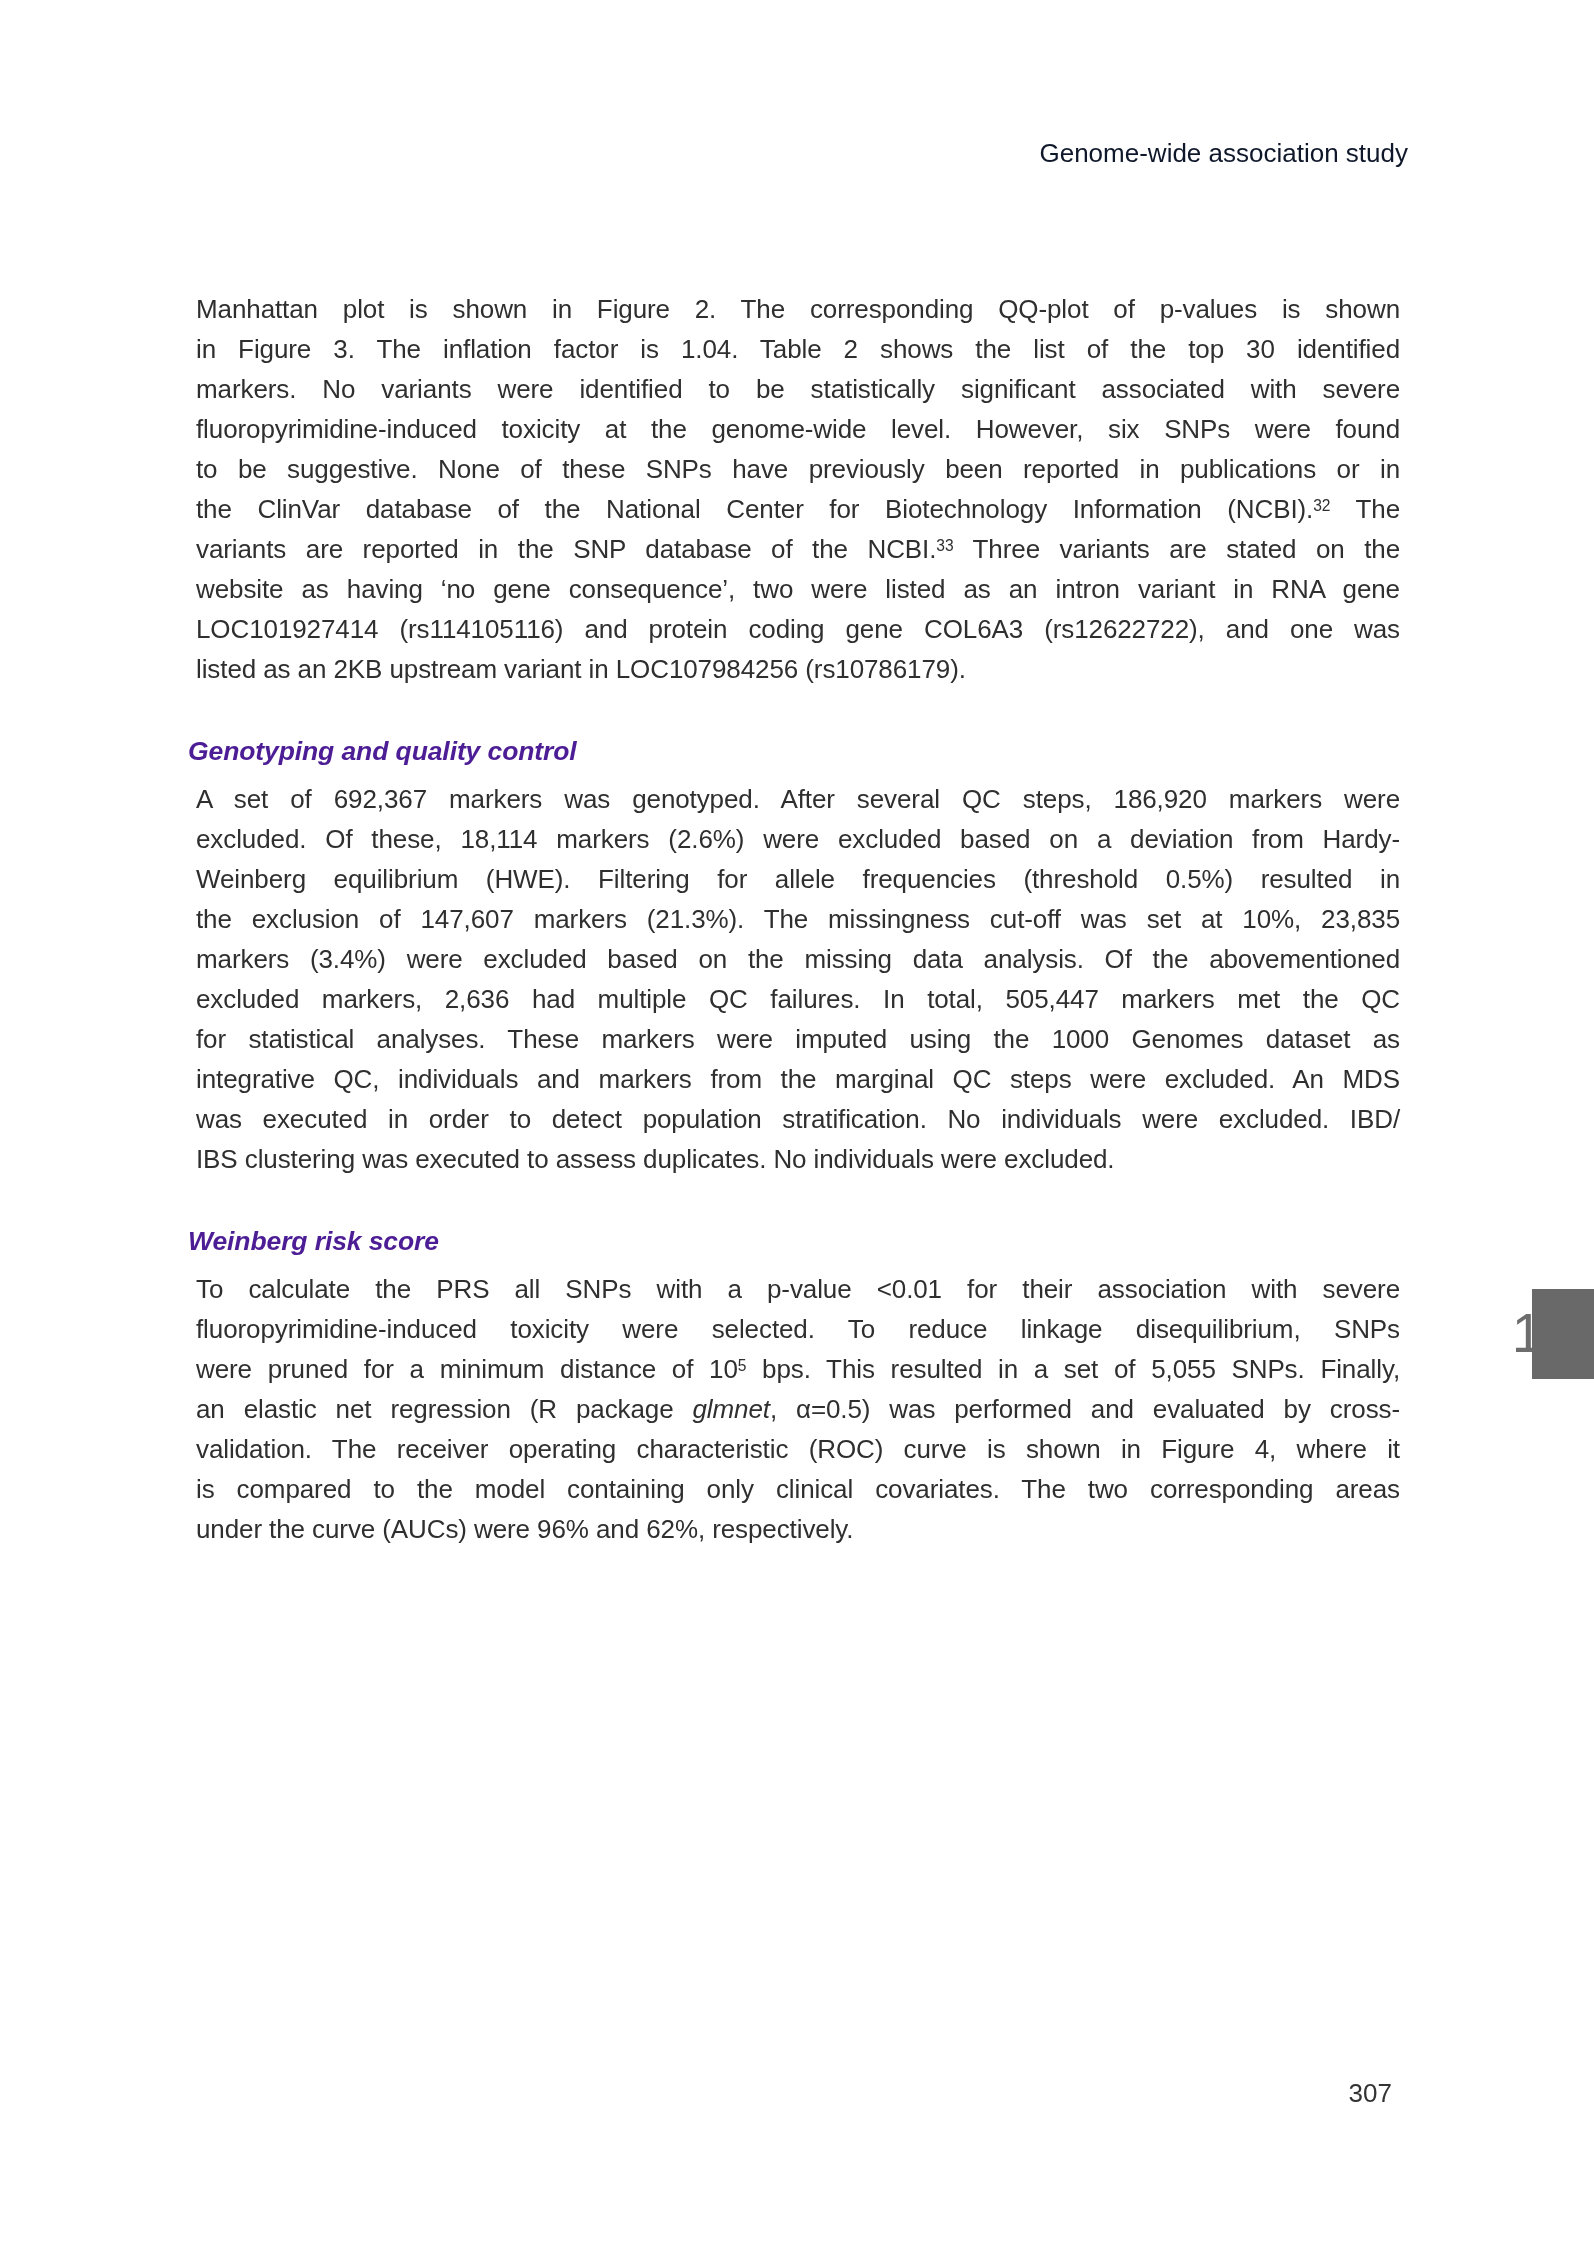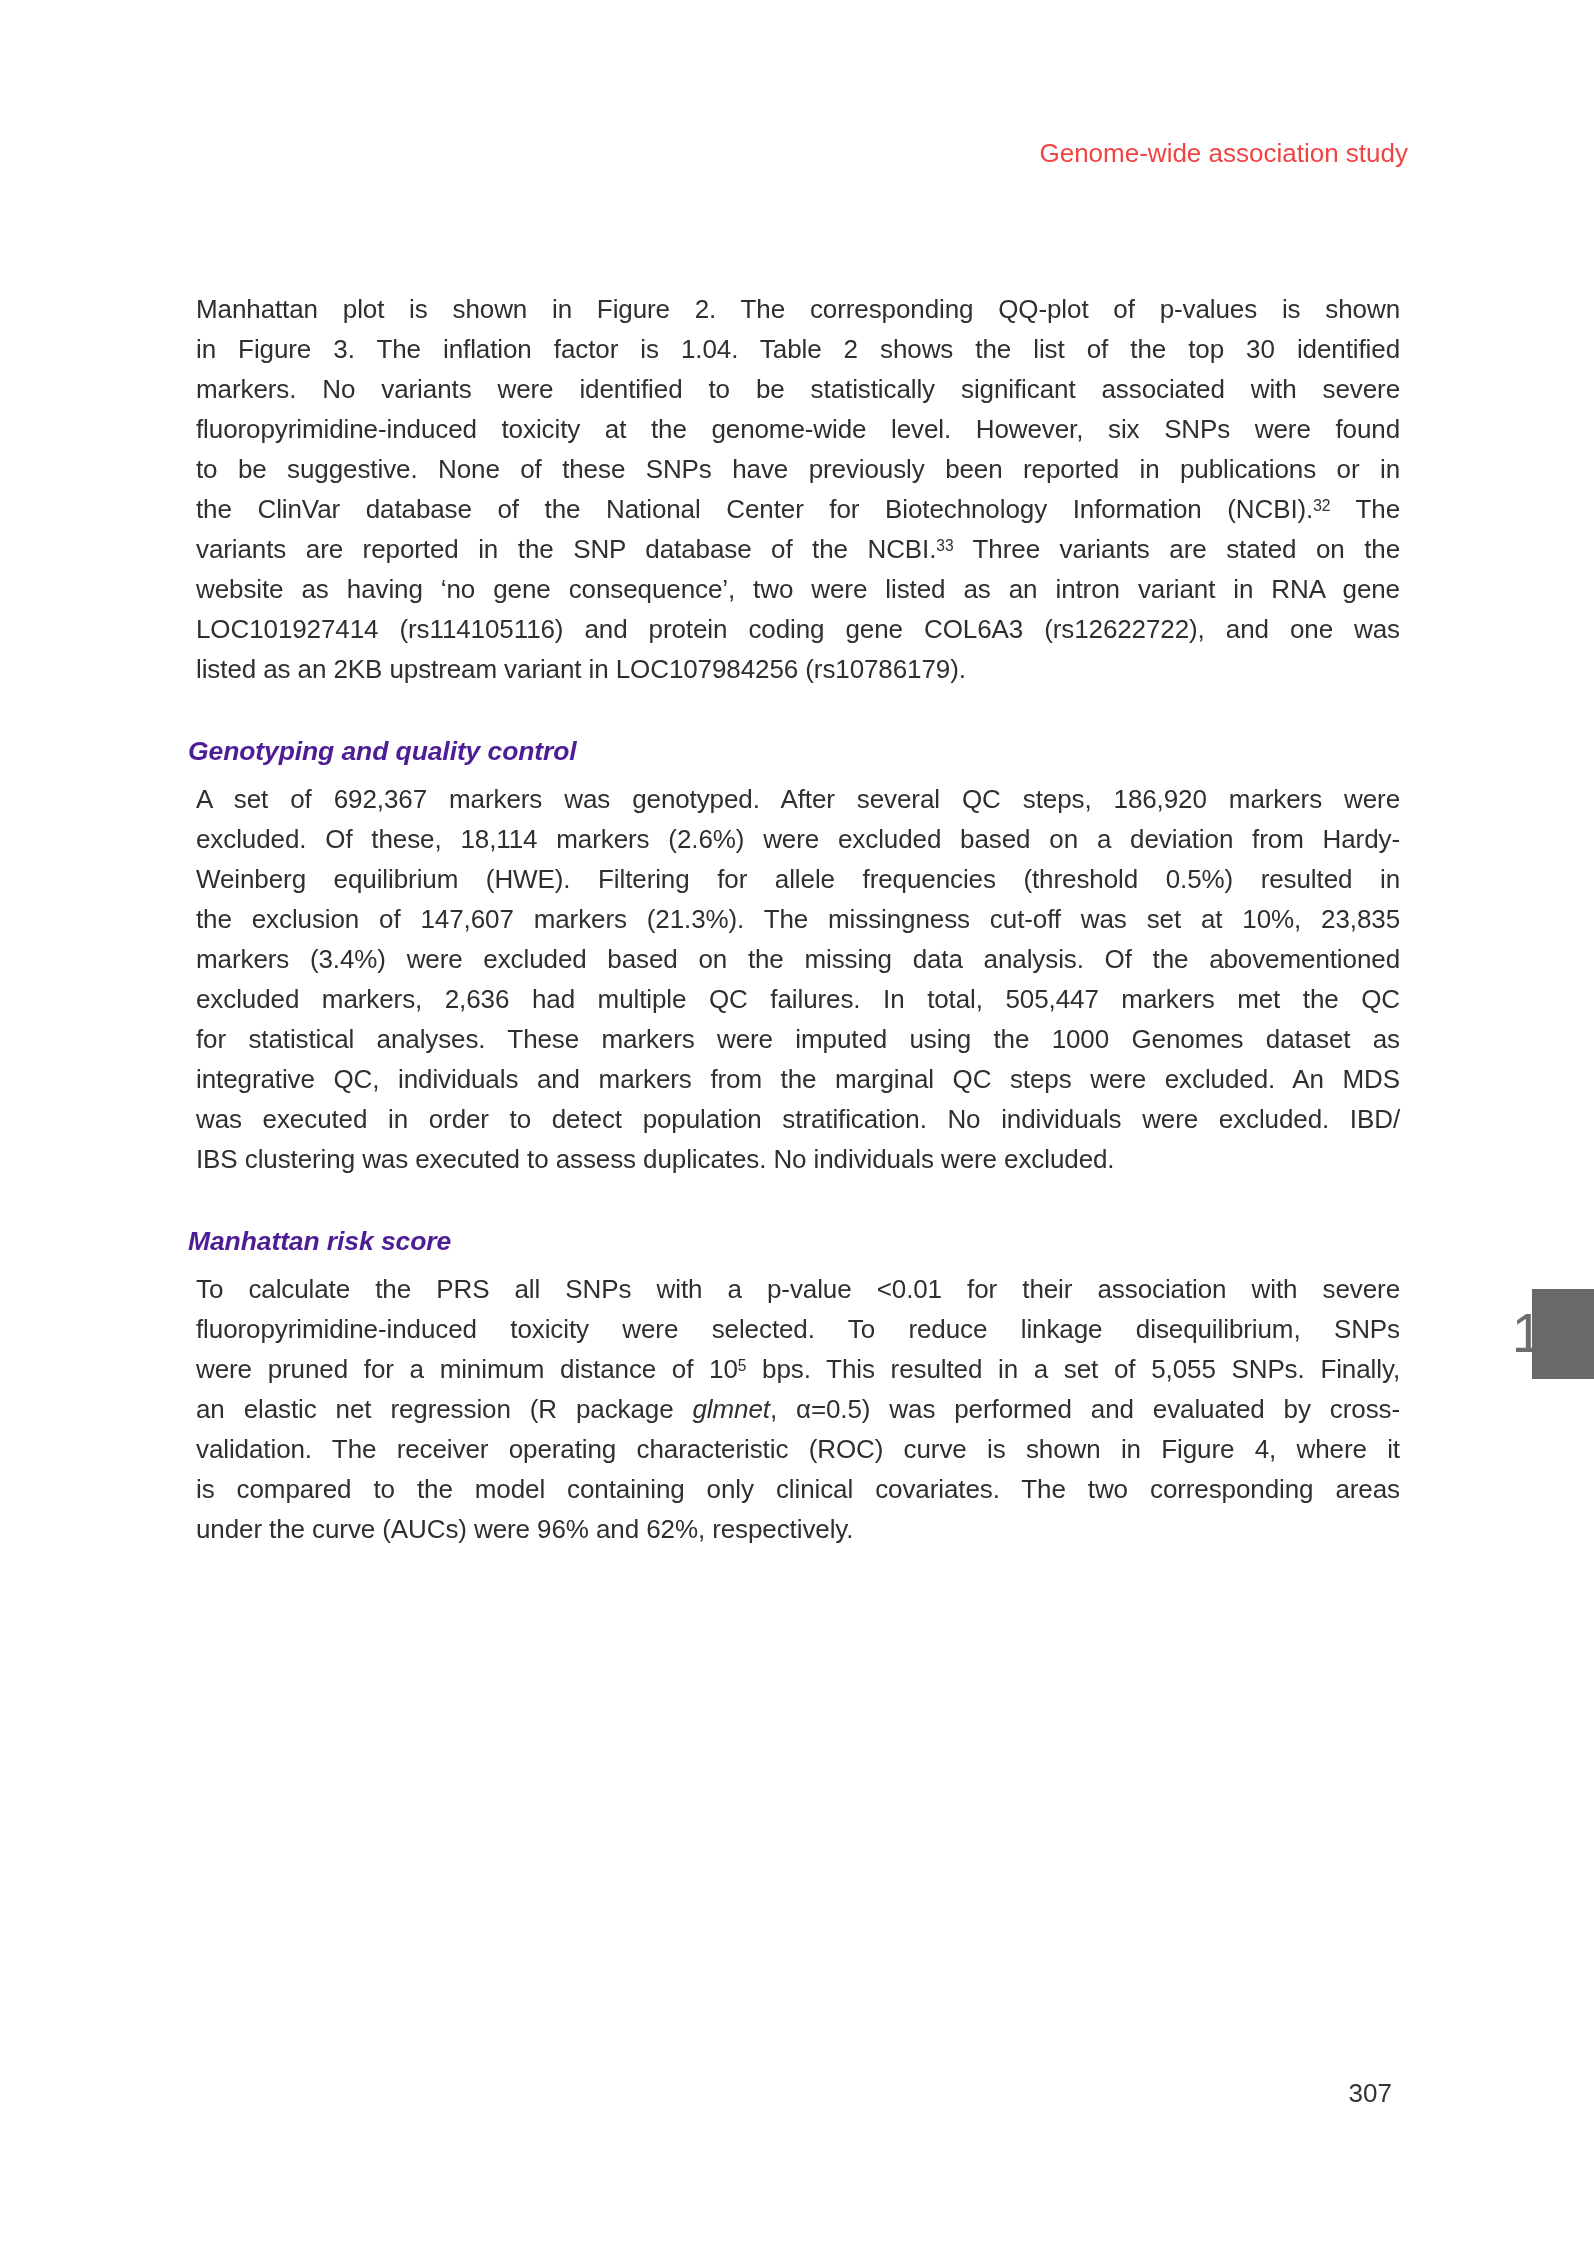--- a/index.html
+++ b/index.html
@@ -12,21 +12,21 @@
     position: relative;
     overflow: hidden;
   }
   .running-header {
     position: absolute;
     top: 138px;
     left: 188px;
     width: 1220px;
     text-align: right;
     font-size: 26px;
-    color: #ef4444;
+    color: #0f172a;
   }
   .content {
     position: absolute;
     top: 281px;
     left: 188px;
     width: 1220px;
     font-size: 26px;
     line-height: 40px;
     letter-spacing: -0.1px;
   }
@@ -111,21 +111,21 @@
         <div class="line just">Weinberg equilibrium (HWE). Filtering for allele frequencies (threshold 0.5%) resulted in</div>
         <div class="line just">the exclusion of 147,607 markers (21.3%). The missingness cut-off was set at 10%, 23,835</div>
         <div class="line just">markers (3.4%) were excluded based on the missing data analysis. Of the abovementioned</div>
         <div class="line just">excluded markers, 2,636 had multiple QC failures. In total, 505,447 markers met the QC</div>
         <div class="line just">for statistical analyses. These markers were imputed using the 1000 Genomes dataset as</div>
         <div class="line just">integrative QC, individuals and markers from the marginal QC steps were excluded. An MDS</div>
         <div class="line just">was executed in order to detect population stratification. No individuals were excluded. IBD/</div>
         <div class="line">IBS clustering was executed to assess duplicates. No individuals were excluded.</div>
       </div>
 
-    <h2 class="section-heading">Manhattan risk score</h2>
+    <h2 class="section-heading">Weinberg risk score</h2>
 
     <div class="para">
         <div class="line just">To calculate the PRS all SNPs with a p-value &lt;0.01 for their association with severe</div>
         <div class="line just">fluoropyrimidine-induced toxicity were selected. To reduce linkage disequilibrium, SNPs</div>
         <div class="line just"><span>were pruned for a minimum distance of 10</span><sup>5</sup><span> bps. This resulted in a set of 5,055 SNPs. Finally,</span></div>
         <div class="line just"><span>an elastic net regression (R package </span><em>glmnet</em><span>, α=0.5) was performed and evaluated by cross-</span></div>
         <div class="line just">validation. The receiver operating characteristic (ROC) curve is shown in Figure 4, where it</div>
         <div class="line just">is compared to the model containing only clinical covariates. The two corresponding areas</div>
         <div class="line">under the curve (AUCs) were 96% and 62%, respectively.</div>
       </div>

